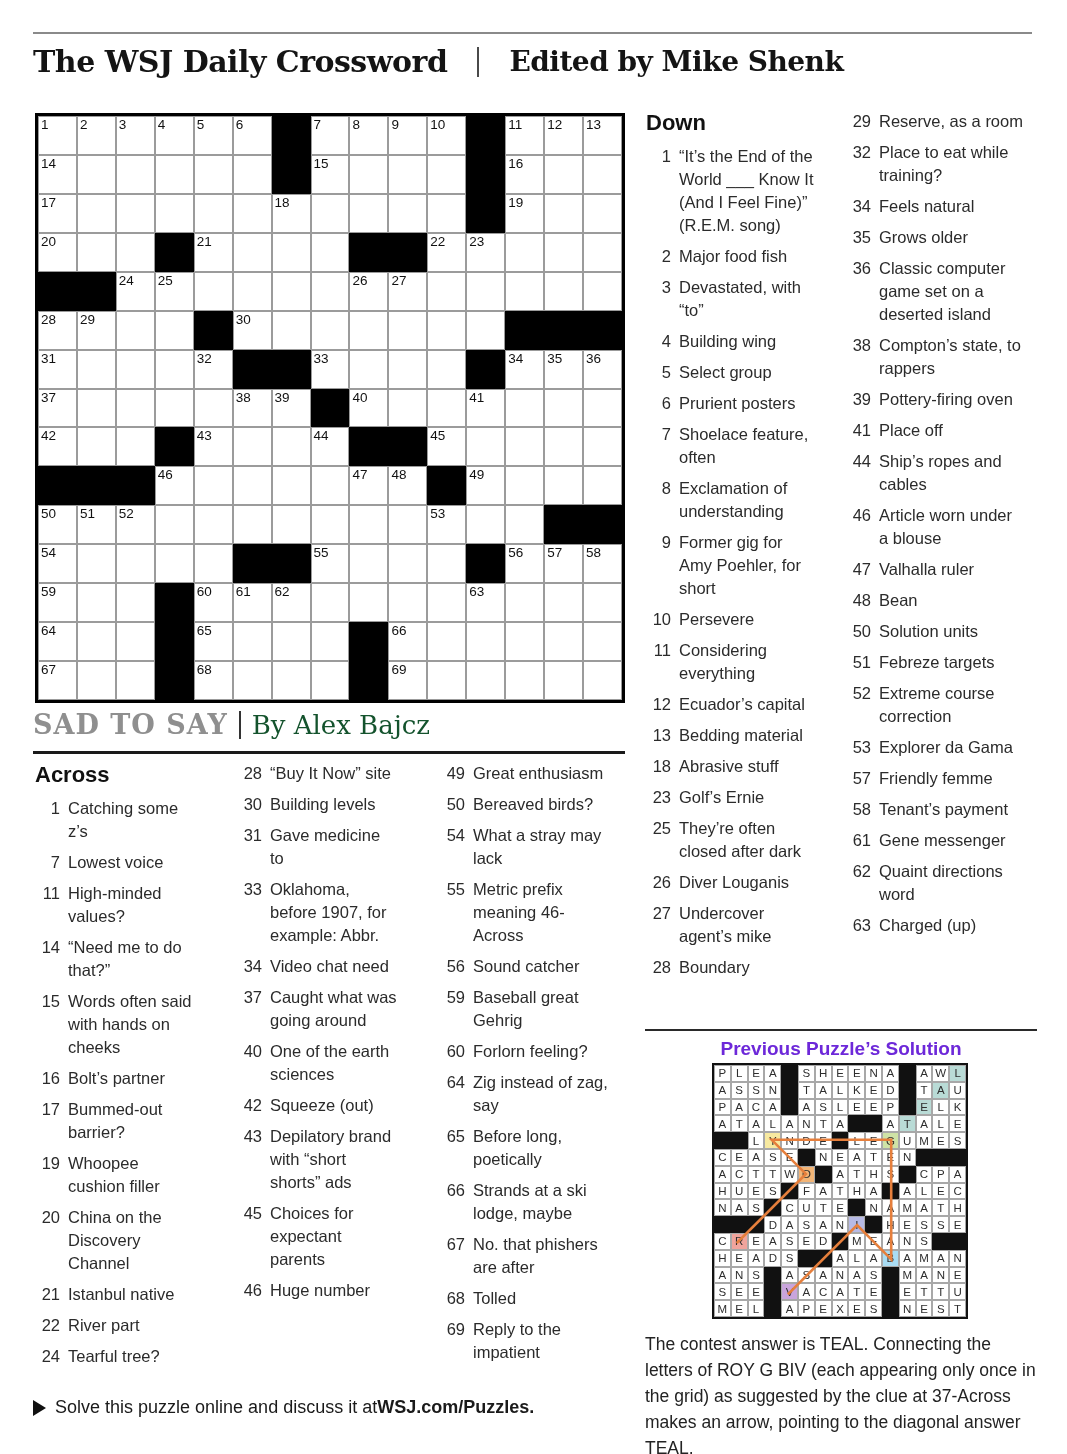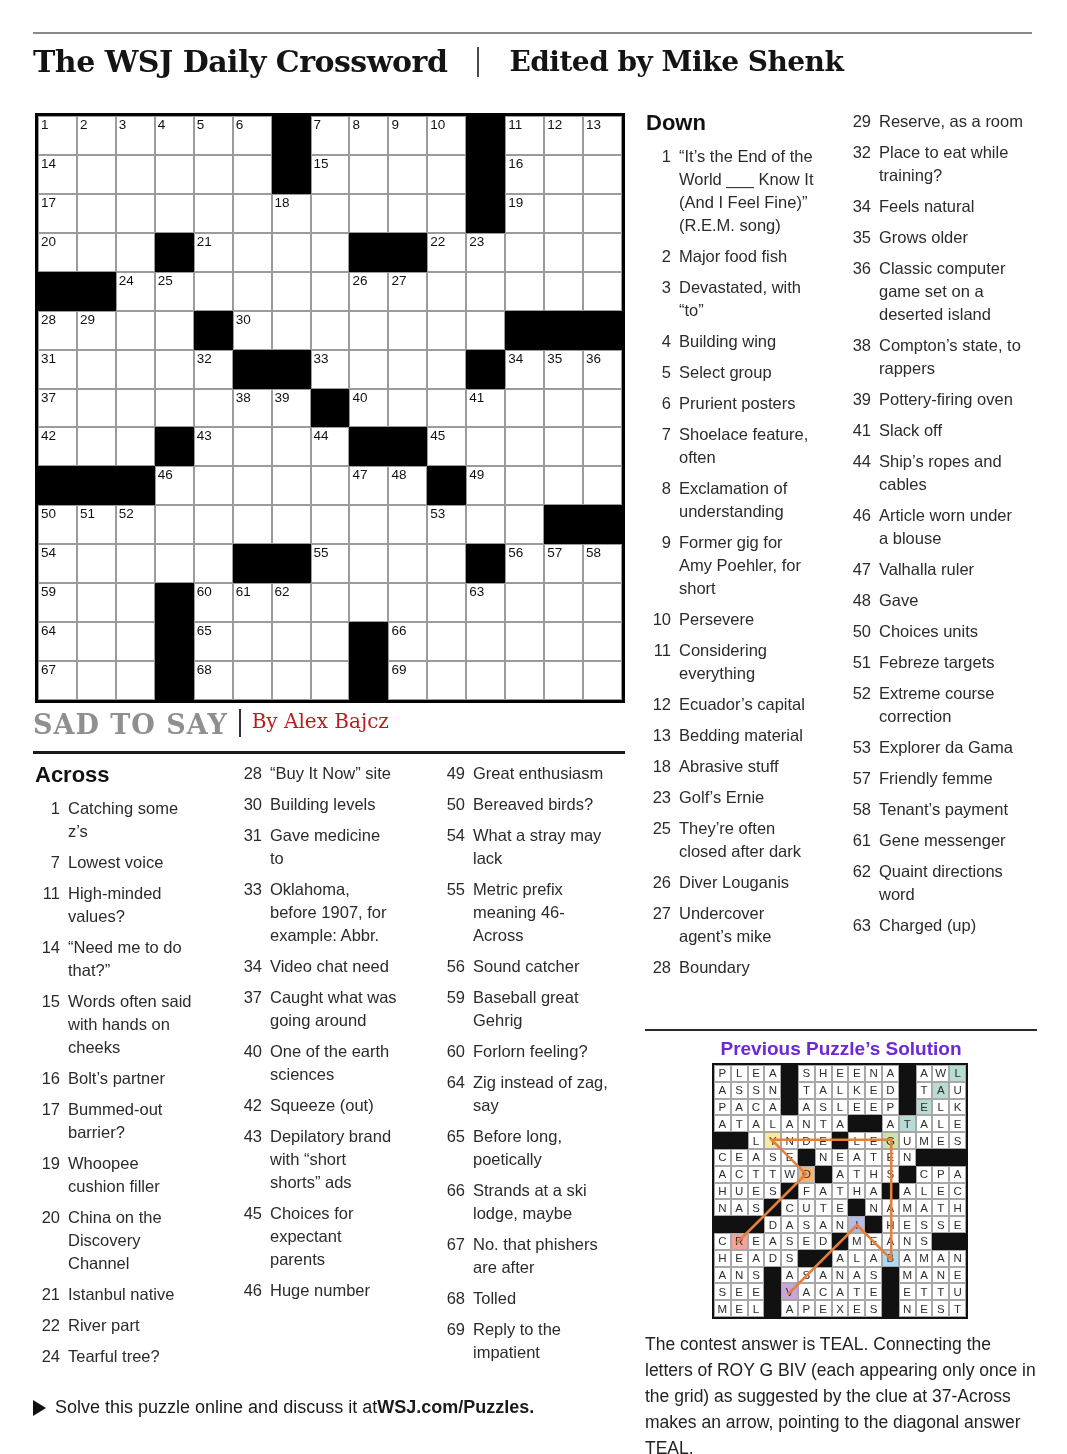--- a/index.html
+++ b/index.html
@@ -16,25 +16,25 @@
 
   
   #main-grid{position:absolute;left:35px;top:113px;width:590px;height:590px;
              display:grid;grid-template-columns:repeat(15,1fr);grid-template-rows:repeat(15,1fr);
              border:3px solid #000;box-sizing:border-box;background:#fff;}
   .mcell{position:relative;border:0.5px solid #9b9b9b;box-sizing:border-box;background:#fff;}
   .mcell.black{background:#000;border-color:#000;}
   .mnum{position:absolute;top:0;left:2px;font-size:13.5px;line-height:16px;color:#111;}
 
   
-  .byline{position:absolute;left:33px;top:709px;display:flex;align-items:flex-start;gap:11px;}
+  .byline{position:absolute;left:33px;top:709px;display:flex;align-items:center;gap:11px;}
   .theme{font-family:"DejaVu Serif","Liberation Serif",serif;font-weight:bold;font-size:27px;
          color:#8f8f8f;letter-spacing:1px;}
   .b-sep{width:2px;height:28px;background:#333;}
-  .author{font-family:"DejaVu Serif","Liberation Serif",serif;font-size:20px;color:#b91c1c;}
+  .author{font-family:"DejaVu Serif","Liberation Serif",serif;font-size:26px;color:#14532d;}
   .byline-rule{position:absolute;left:33px;top:751px;width:592px;height:3px;background:#1a1a1a;}
 
   
   .clue-col{position:absolute;}
   .col-a0{left:35px;top:762px;width:163px;}
   .col-a1{left:237px;top:762px;width:160px;}
   .col-a2{left:440px;top:762px;width:170px;}
   .col-d0{left:646px;top:110px;width:168px;}
   .col-d1{left:846px;top:110px;width:178px;}
   .clue-header{font-weight:bold;font-size:22px;color:#111;margin-bottom:9px;}
@@ -704,41 +704,41 @@
       <div class="clue">
         <span class="cnum">38</span>
         <span class="ctext">Compton’s state, to rappers</span>
       </div>
       <div class="clue">
         <span class="cnum">39</span>
         <span class="ctext">Pottery-firing oven</span>
       </div>
       <div class="clue">
         <span class="cnum">41</span>
-        <span class="ctext">Slack off</span>
+        <span class="ctext">Place off</span>
       </div>
       <div class="clue">
         <span class="cnum">44</span>
         <span class="ctext">Ship’s ropes and cables</span>
       </div>
       <div class="clue">
         <span class="cnum">46</span>
         <span class="ctext">Article worn under a blouse</span>
       </div>
       <div class="clue">
         <span class="cnum">47</span>
         <span class="ctext">Valhalla ruler</span>
       </div>
       <div class="clue">
         <span class="cnum">48</span>
-        <span class="ctext">Gave</span>
+        <span class="ctext">Bean</span>
       </div>
       <div class="clue">
         <span class="cnum">50</span>
-        <span class="ctext">Choices units</span>
+        <span class="ctext">Solution units</span>
       </div>
       <div class="clue">
         <span class="cnum">51</span>
         <span class="ctext">Febreze targets</span>
       </div>
       <div class="clue">
         <span class="cnum">52</span>
         <span class="ctext">Extreme course correction</span>
       </div>
       <div class="clue">

